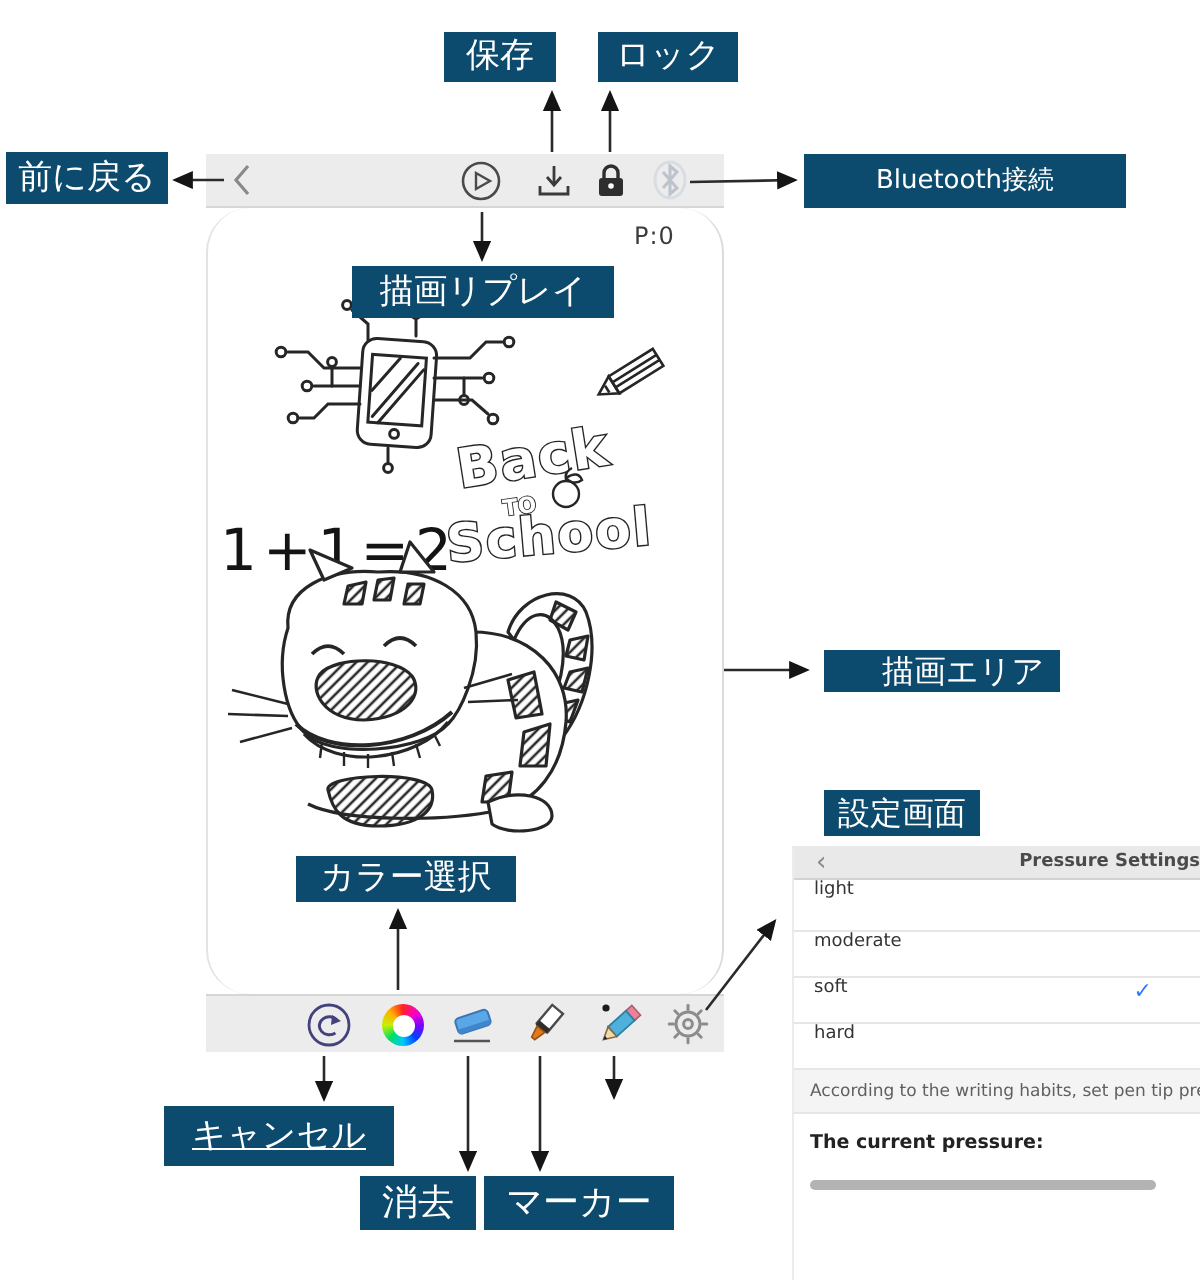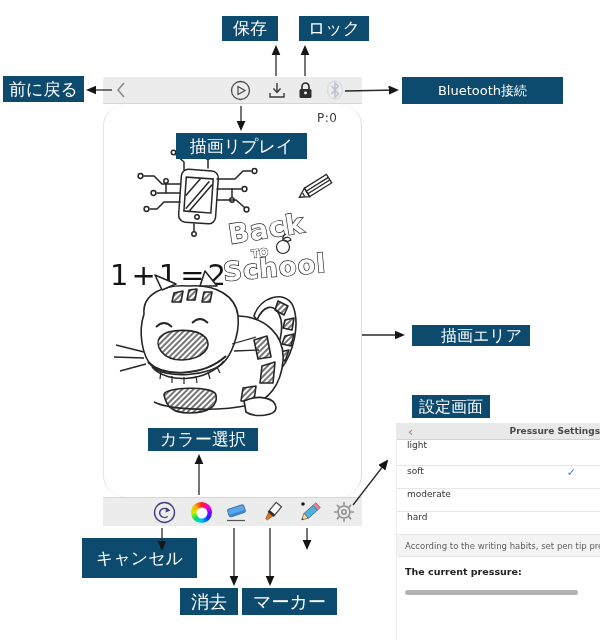--- a/index.html
+++ b/index.html
@@ -256,43 +256,43 @@
 
   <div id="settings">
     <div class="hdr">
       <span class="chev">‹</span>
       <span class="ttl">Pressure Settings</span>
     </div>
     <div class="srow first">
       <span>light</span>
     </div>
     <div class="srow">
+      <span>moderate</span>
+    </div>
+    <div class="srow">
       <span>soft</span>
       <span class="chk">✓</span>
-    </div>
-    <div class="srow">
-      <span>moderate</span>
     </div>
     <div class="srow">
       <span>hard</span>
     </div>
     <div class="note">According to the writing habits, set pen tip press...</div>
     <div class="cur">The current pressure:</div>
     <div class="slider"></div>
   </div>
 
   <div class="callout" style="left:222px; top:16px; width:56px; height:25px;">保存</div>
   <div class="callout" style="left:299px; top:16px; width:70px; height:25px;">ロック</div>
   <div class="callout" style="left:3px; top:76px; width:81px; height:26px;text-align:right;">前に戻る</div>
   <div class="callout" style="left:402px; top:77px; width:161px; height:27px; font-size:13px;">Bluetooth接続</div>
   <div class="callout" style="left:176px; top:133px; width:131px; height:26px;">描画リプレイ</div>
   <div class="callout" style="left:412px; top:325px; width:118px; height:21px; font-size:16px;padding-left:21px;">描画エリア</div>
   <div class="callout" style="left:412px; top:395px; width:78px; height:23px; font-size:16px;">設定画面</div>
   <div class="callout" style="left:148px; top:428px; width:110px; height:23px;">カラー選択</div>
-  <div class="callout" style="left:82px; top:538px; width:115px; height:40px;">キャンセル</div>
+  <div class="callout" style="left:82px; top:553px; width:115px; height:30px;text-decoration:underline;">キャンセル</div>
   <div class="callout" style="left:180px; top:588px; width:58px; height:27px; font-size:18px;">消去</div>
   <div class="callout" style="left:242px; top:588px; width:95px; height:27px; font-size:18px;">マーカー</div>
 
   <svg id="arrows" width="600" height="640" viewBox="0 0 600 640">
     <defs>
       <marker id="ah" orient="auto" markerWidth="9" markerHeight="8" refX="6.5" refY="3.5">
         <path d="M0 0 L8 3.5 L0 7 Z" fill="#151515"></path>
       </marker>
     </defs>
     <g stroke="#2a2a2a" stroke-width="1.3" fill="none">

